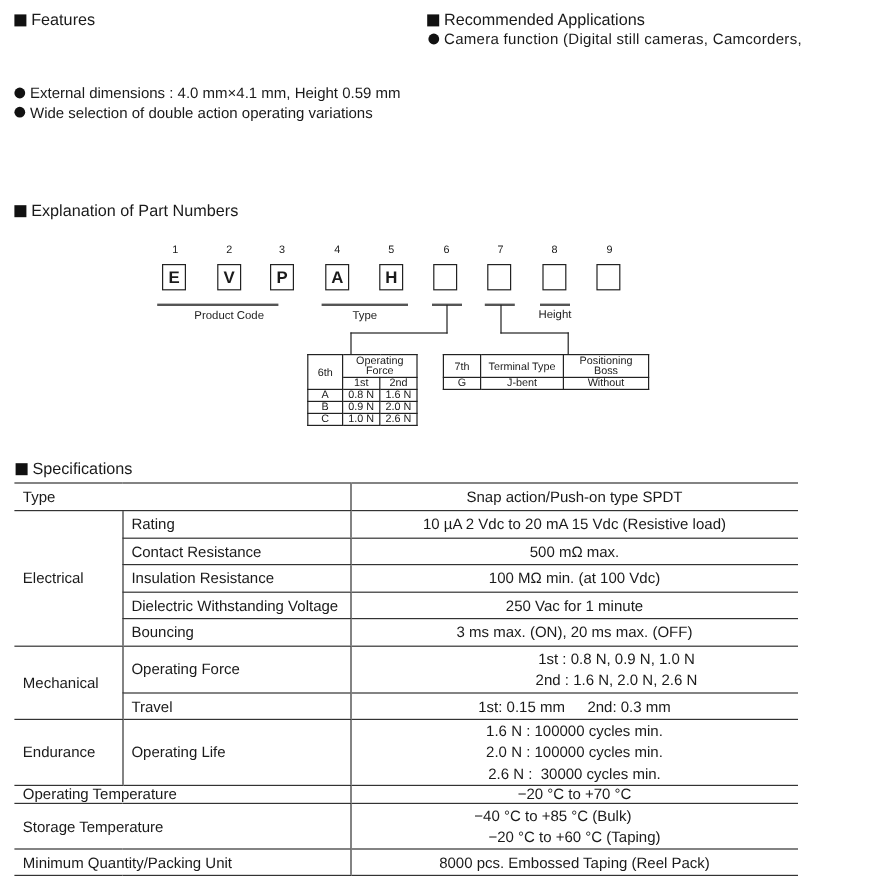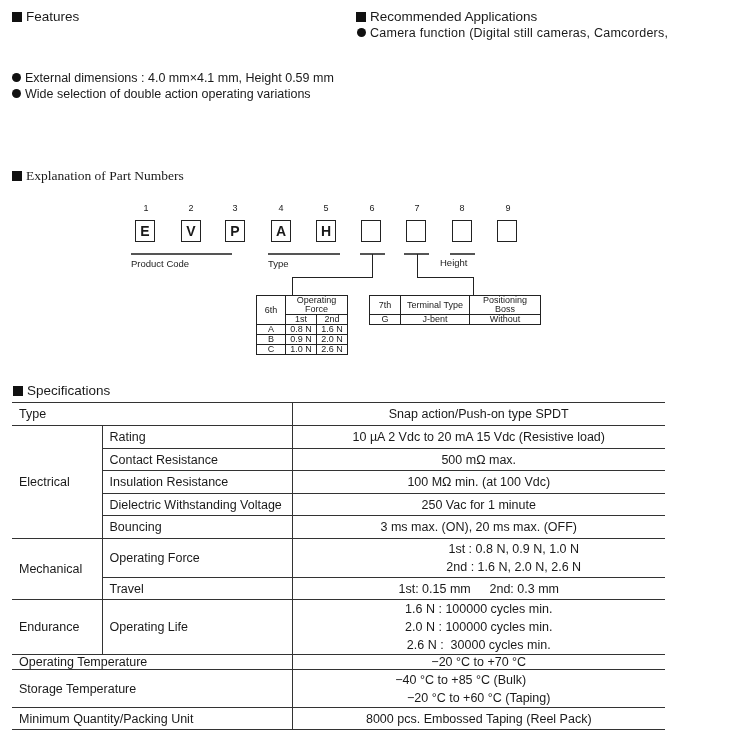--- a/index.html
+++ b/index.html
@@ -10,21 +10,21 @@
   .sq { display: inline-block; width: 10px; height: 10px; background: #111; margin-right: 4px; }
   .bullet-line { font-size: 12.5px; display: flex; align-items: flex-start; white-space: nowrap; line-height: 16px; }
   .dot { display: inline-block; width: 9px; height: 9px; border-radius: 50%; background: #111; margin: 3px 4px 0 1px; flex: none; }
   .app-text { font-size: 12.5px; line-height: 16px; letter-spacing: 0.25px; }
 
   
   .pn-num { font-size: 9px; width: 22px; text-align: center; }
   .pn-box { width: 20px; height: 22px; border: 1px solid #222; font-weight: bold; font-size: 14px;
             display: flex; align-items: center; justify-content: center; box-sizing: border-box; }
   .pn-line { height: 1.5px; background: #555; }
-  .pn-label { font-size: 9.5px; text-align: left; color: #222; }
+  .pn-label { font-size: 9.5px; text-align: center; color: #222; }
   .vline { width: 1px; background: #222; }
   .hline { height: 1px; background: #222; }
 
   table.mini { border-collapse: collapse; font-size: 9px; }
   table.mini td { border: 1px solid #222; text-align: center; padding: 0 3px; height: 9px; line-height: 9px; }
 
   
   table.spec { border-collapse: collapse; font-size: 12.5px; position: absolute; left: 12px; top: 402px; width: 653px; }
   table.spec td { padding: 0 0 0 7px; vertical-align: middle; border-bottom: 1.5px solid #333; }
   table.spec td.val { text-align: center; padding: 0; border-left: 1.5px solid #333; }
@@ -54,21 +54,21 @@
   <span class="sq"></span>
   <span>Recommended Applications</span>
 </div>
 <div class="abs" style="left:356px; top:25px;">
   <div class="bullet-line">
     <span class="dot"></span>
     <span class="app-text">Camera function (Digital still cameras, Camcorders,</span>
   </div>
 </div>
 
-<div class="abs sec-title" style="left:12px; top:168px;font-family:Liberation Serif, serif;">
+<div class="abs sec-title" style="left:12px; top:168px;">
   <span class="sq"></span>
   <span>Explanation of Part Numbers</span>
 </div>
 
 <div class="abs pn-num" style="left:135px; top:203px;">1</div>
 <div class="abs pn-num" style="left:180px; top:203px;">2</div>
 <div class="abs pn-num" style="left:224px; top:203px;">3</div>
 <div class="abs pn-num" style="left:270px; top:203px;">4</div>
 <div class="abs pn-num" style="left:315px; top:203px;">5</div>
 <div class="abs pn-num" style="left:361px; top:203px;">6</div>

